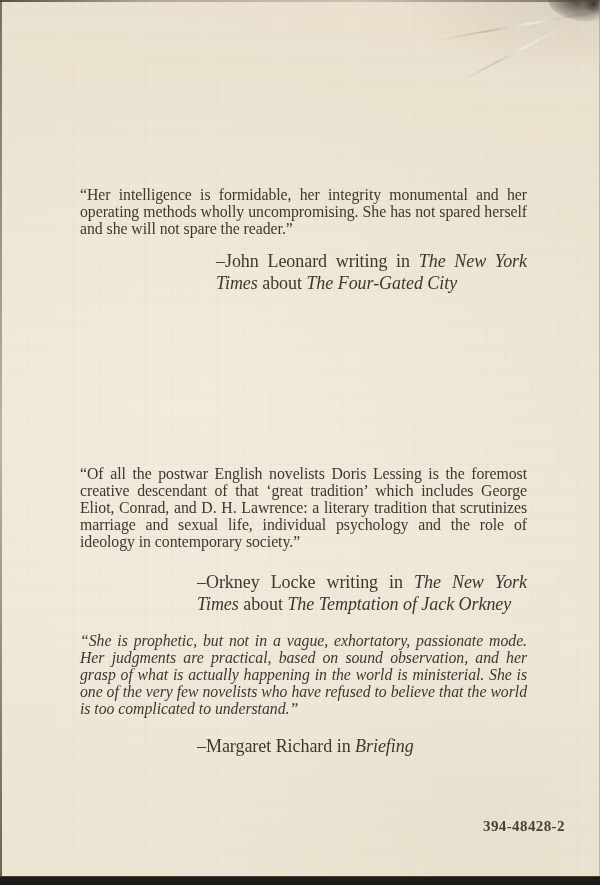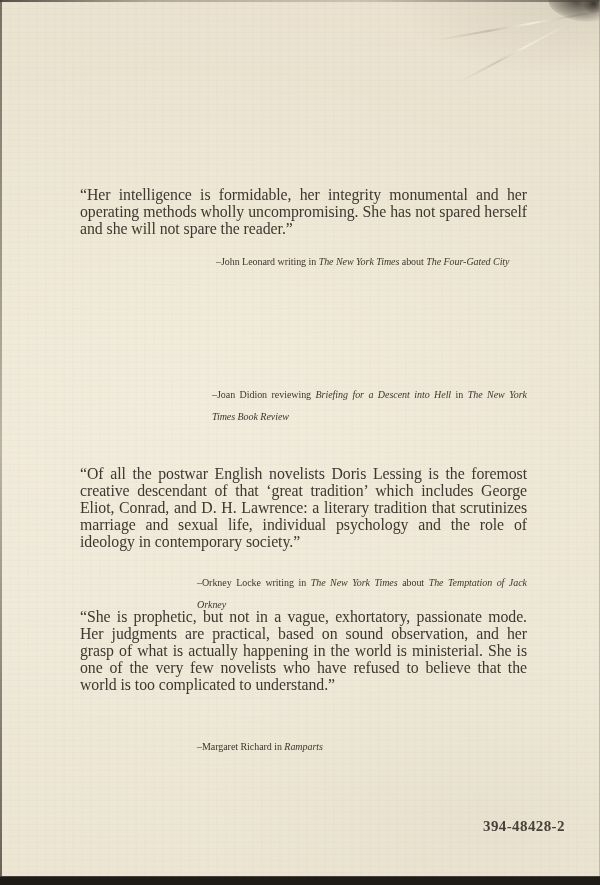--- a/index.html
+++ b/index.html
@@ -65,55 +65,54 @@
     font-size: 31px; font-style: italic; font-weight: 600;
     letter-spacing: 0.4px; color: #342e26;
   }
   .quote {
     position: absolute; left: 80px; width: 447px; margin: 0;
     font-size: 15.8px; line-height: 17px;
     text-align: justify; letter-spacing: -0.05px;
   }
   .attr {
     position: absolute; margin: 0;
-    font-size: 10px; line-height: 21.6px;
+    font-size: 18px; line-height: 21.6px;
     text-align: justify; letter-spacing: -0.05px;
   }
   .q1 { top: 186px; }
   .a1 { top: 251px; left: 216px; width: 311px; }
   .q2 { top: 320px; }
   .a2 { top: 384px; left: 212px; width: 315px; }
   .q3 { top: 465px; }
   .a3 { top: 572px; left: 197px; width: 330px; }
-  .q4 { top: 608px; }
+  .q4 { top: 632px; font-style: italic; }
   .a4 { top: 736px; left: 197px; width: 330px; }
   .isbn {
     position: absolute; left: 483px; top: 818px;
     font-size: 15px; font-weight: 600; letter-spacing: 0.4px;
     color: #47413a;
   }
 </style>
 </head>
 <body>
 
 <div class="jacket">
 
   <div class="paper-grain"></div>
 
 
   <p class="quote q1">“Her intelligence is formidable, her integrity monumental and her operating methods wholly uncompromising. She has not spared herself and she will not spare the reader.”</p>
   <p class="attr a1"><span>–John Leonard writing in </span><span style="font-style: italic;">The New York Times</span><span> about </span><span style="font-style: italic;">The Four-Gated City</span></p>
 
-  <p class="attr a2"><span>–Joan Didion reviewing </span><span style="font-style: italic;">Briefing for a Descent into Hell</span><span> in </span><span style="font-style: italic;">The New York Times Book Review</span></p>
 
   <p class="quote q3">“Of all the postwar English novelists Doris Lessing is the foremost creative descendant of that ‘great tradition’ which includes George Eliot, Conrad, and D. H. Lawrence: a literary tradition that scrutinizes marriage and sexual life, individual psychology and the role of ideology in contemporary society.”</p>
   <p class="attr a3"><span>–Orkney Locke writing in </span><span style="font-style: italic;">The New York Times</span><span> about </span><span style="font-style: italic;">The Temptation of Jack Orkney</span></p>
 
   <p class="quote q4">“She is prophetic, but not in a vague, exhortatory, passionate mode. Her judgments are practical, based on sound observation, and her grasp of what is actually happening in the world is ministerial. She is one of the very few novelists who have refused to believe that the world is too complicated to understand.”</p>
-  <p class="attr a4"><span>–Margaret Richard in </span><span style="font-style: italic;">Ramparts</span></p>
+  <p class="attr a4"><span>–Margaret Richard in </span><span style="font-style: italic;">Briefing</span></p>
 
   <div class="isbn">394-48428-2</div>
 
   <div class="crease-1"></div>
   <div class="crease-2"></div>
   <div class="corner-mark"></div>
   <div class="corner-mark-2"></div>
 
   <div class="edge-top"></div>
   <div class="edge-left"></div>

